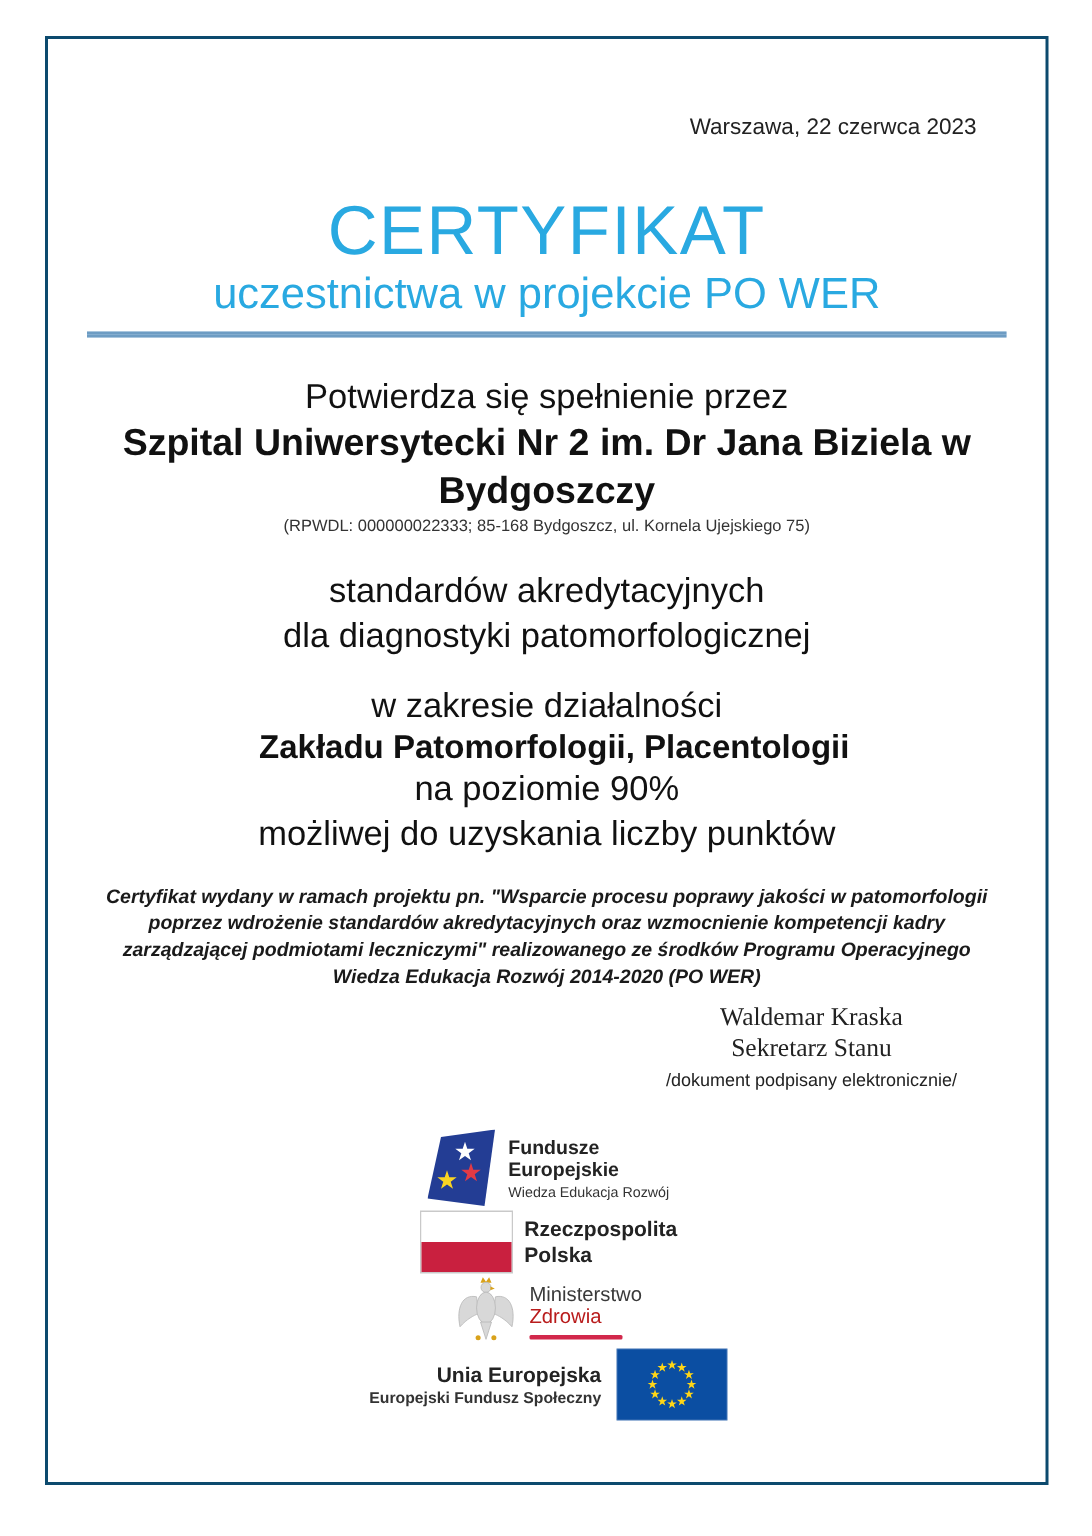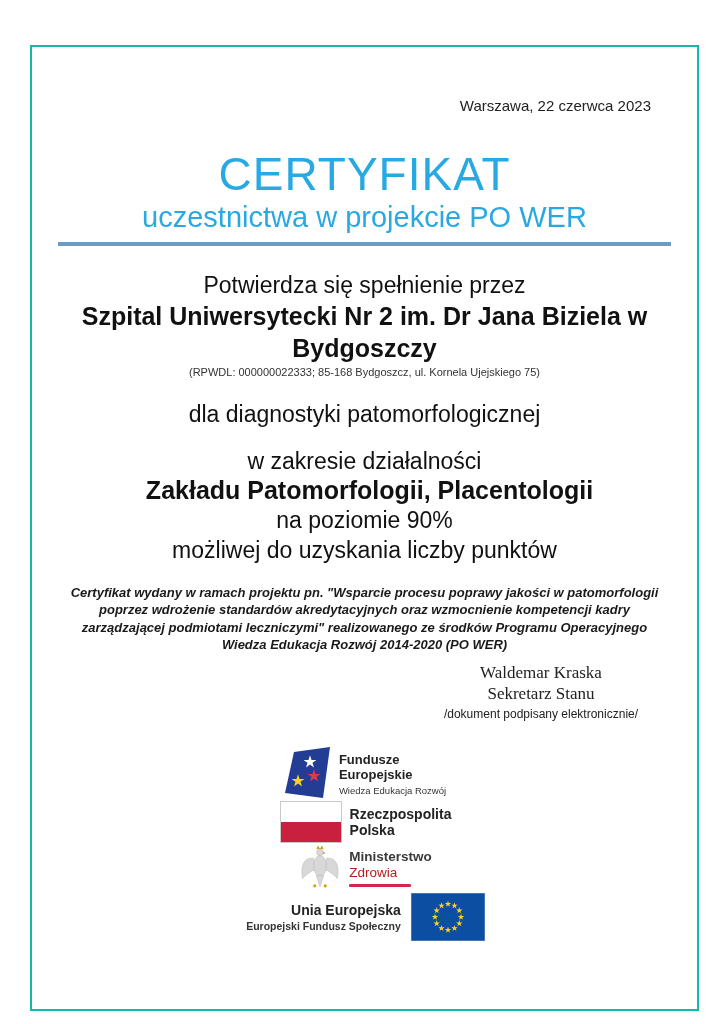--- a/index.html
+++ b/index.html
@@ -4,23 +4,23 @@
 <style>
   * { margin: 0; padding: 0; box-sizing: border-box; }
   html, body {
     width: 728px; height: 1024px;
     background: #ffffff;
     font-family: "Liberation Sans", "DejaVu Sans", sans-serif;
     color: #111111;
   }
   .page-frame {
     position: absolute;
-    left: 30px; top: 45px;
+    left: 30px; top: 24px;
     width: 669px; height: 966px;
-    border: 2px solid #14b8a6;
+    border: 2px solid #0c4a6e;
     background: #ffffff;
     padding-top: 50px;
     overflow: hidden;
   }
   .date-line {
     text-align: right;
     padding-right: 46px;
     font-size: 15px;
     color: #222;
   }
@@ -48,21 +48,21 @@
   .hospital-name {
     margin: 2px auto 0 auto;
     width: 600px;
     font-size: 25px;
     font-weight: bold;
     line-height: 1.25;
   }
   .hospital-details { margin-top: 2px; font-size: 11px; color: #333; }
   .standards { margin-top: 22px; font-size: 23px; line-height: 1.3; }
   .scope-intro { margin-top: 18px; font-size: 23px; }
-  .department { font-size: 25px; font-weight: bold; line-height: 1.25; padding-left: 10px; }
+  .department { font-size: 22px; font-weight: bold; line-height: 1.25; padding-left: 10px; }
   .score { font-size: 23px; line-height: 1.3; }
   .footnote {
     margin: 18px auto 0 auto;
     width: 590px;
     font-size: 13px;
     font-weight: bold;
     font-style: italic;
     line-height: 1.35;
     text-align: center;
     color: #1a1a1a;
@@ -121,20 +121,21 @@
     <div class="title-sub">uczestnictwa w projekcie PO WER</div>
   </div>
 
   <div class="divider"></div>
 
   <div class="p-intro centered">Potwierdza się spełnienie przez</div>
   <div class="hospital-name centered">Szpital Uniwersytecki Nr 2 im. Dr Jana Biziela w Bydgoszczy</div>
   <div class="hospital-details centered">(RPWDL: 000000022333; 85-168 Bydgoszcz, ul. Kornela Ujejskiego 75)</div>
 
   <div class="standards centered">
+    <div>standardów akredytacyjnych</div>
     <div>dla diagnostyki patomorfologicznej</div>
   </div>
 
   <div class="scope-intro centered">w zakresie działalności</div>
   <div class="department centered">
     <div>Zakładu Patomorfologii, Placentologii</div>
   </div>
   <div class="score centered">
     <div>na poziomie 90%</div>
     <div>możliwej do uzyskania liczby punktów</div>
@@ -181,21 +182,21 @@
         <circle cx="20" cy="8" r="3.2" fill="#d8d8d8" stroke="#b5b5b5" stroke-width="0.5"></circle>
         <polygon points="22.8,7.5 25.6,8.7 22.8,9.9" fill="#d9a21b"></polygon>
         <path d="M14,14 C5,12 1,21 3.5,33 C8,28 12,26 15.5,24.5 Z" fill="#d8d8d8" stroke="#b5b5b5" stroke-width="0.5"></path>
         <path d="M26,14 C35,12 39,21 36.5,33 C32,28 28,26 24.5,24.5 Z" fill="#d8d8d8" stroke="#b5b5b5" stroke-width="0.5"></path>
         <ellipse cx="20" cy="21" rx="6" ry="10" fill="#d8d8d8" stroke="#b5b5b5" stroke-width="0.5"></ellipse>
         <polygon points="16.5,30 23.5,30 20,41" fill="#d8d8d8" stroke="#b5b5b5" stroke-width="0.5"></polygon>
         <circle cx="15" cy="40" r="1.6" fill="#d9a21b"></circle>
         <circle cx="25" cy="40" r="1.6" fill="#d9a21b"></circle>
       </svg>
       <div class="logo-text">
-        <div class="bold-line" style="font-weight:bold;font-size:13.5px;color:#3a3a3a">Ministerstwo</div>
+        <div class="bold-line" style="font-weight:normal;font-size:13.5px;color:#3a3a3a">Ministerstwo</div>
         <div class="bold-line" style="font-weight:normal;font-size:13.5px;color:#b91c1c">Zdrowia</div>
         <div class="mz-underline"></div>
       </div>
     </div>
 
     <div class="logo">
       <div class="ue-text">
         <div class="bold-line">Unia Europejska</div>
         <div class="small-line">Europejski Fundusz Społeczny</div>
       </div>

